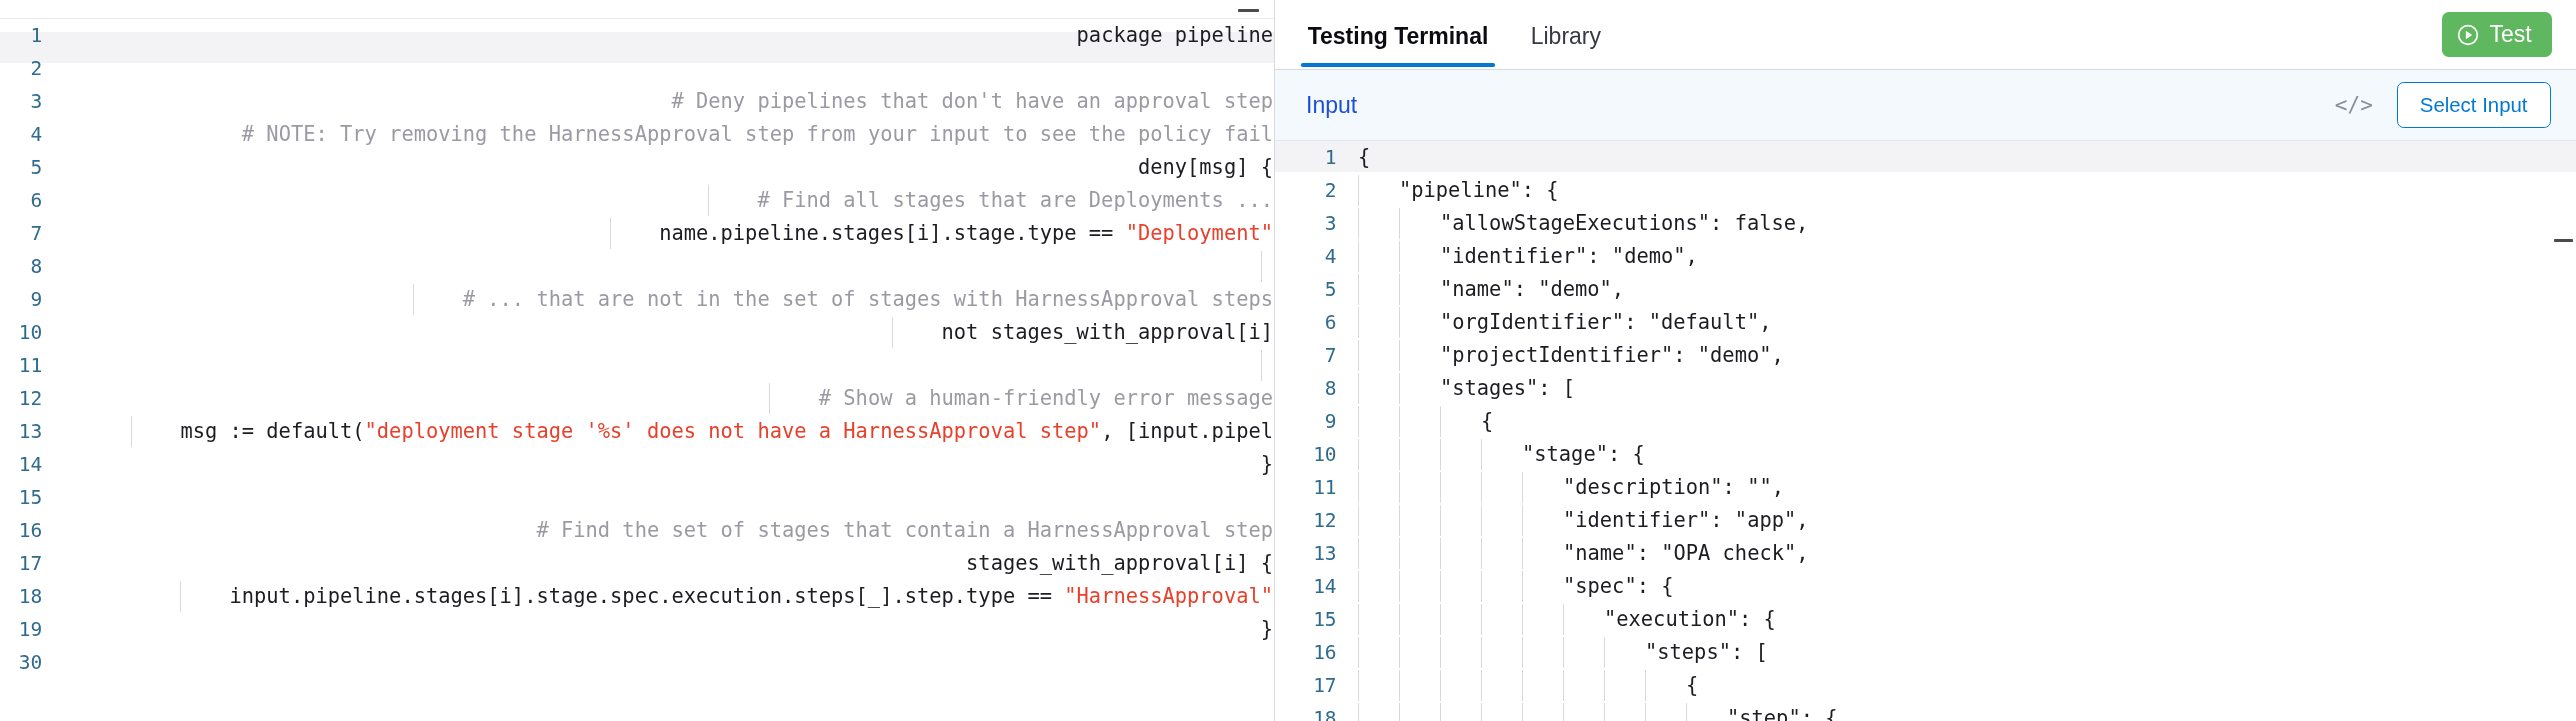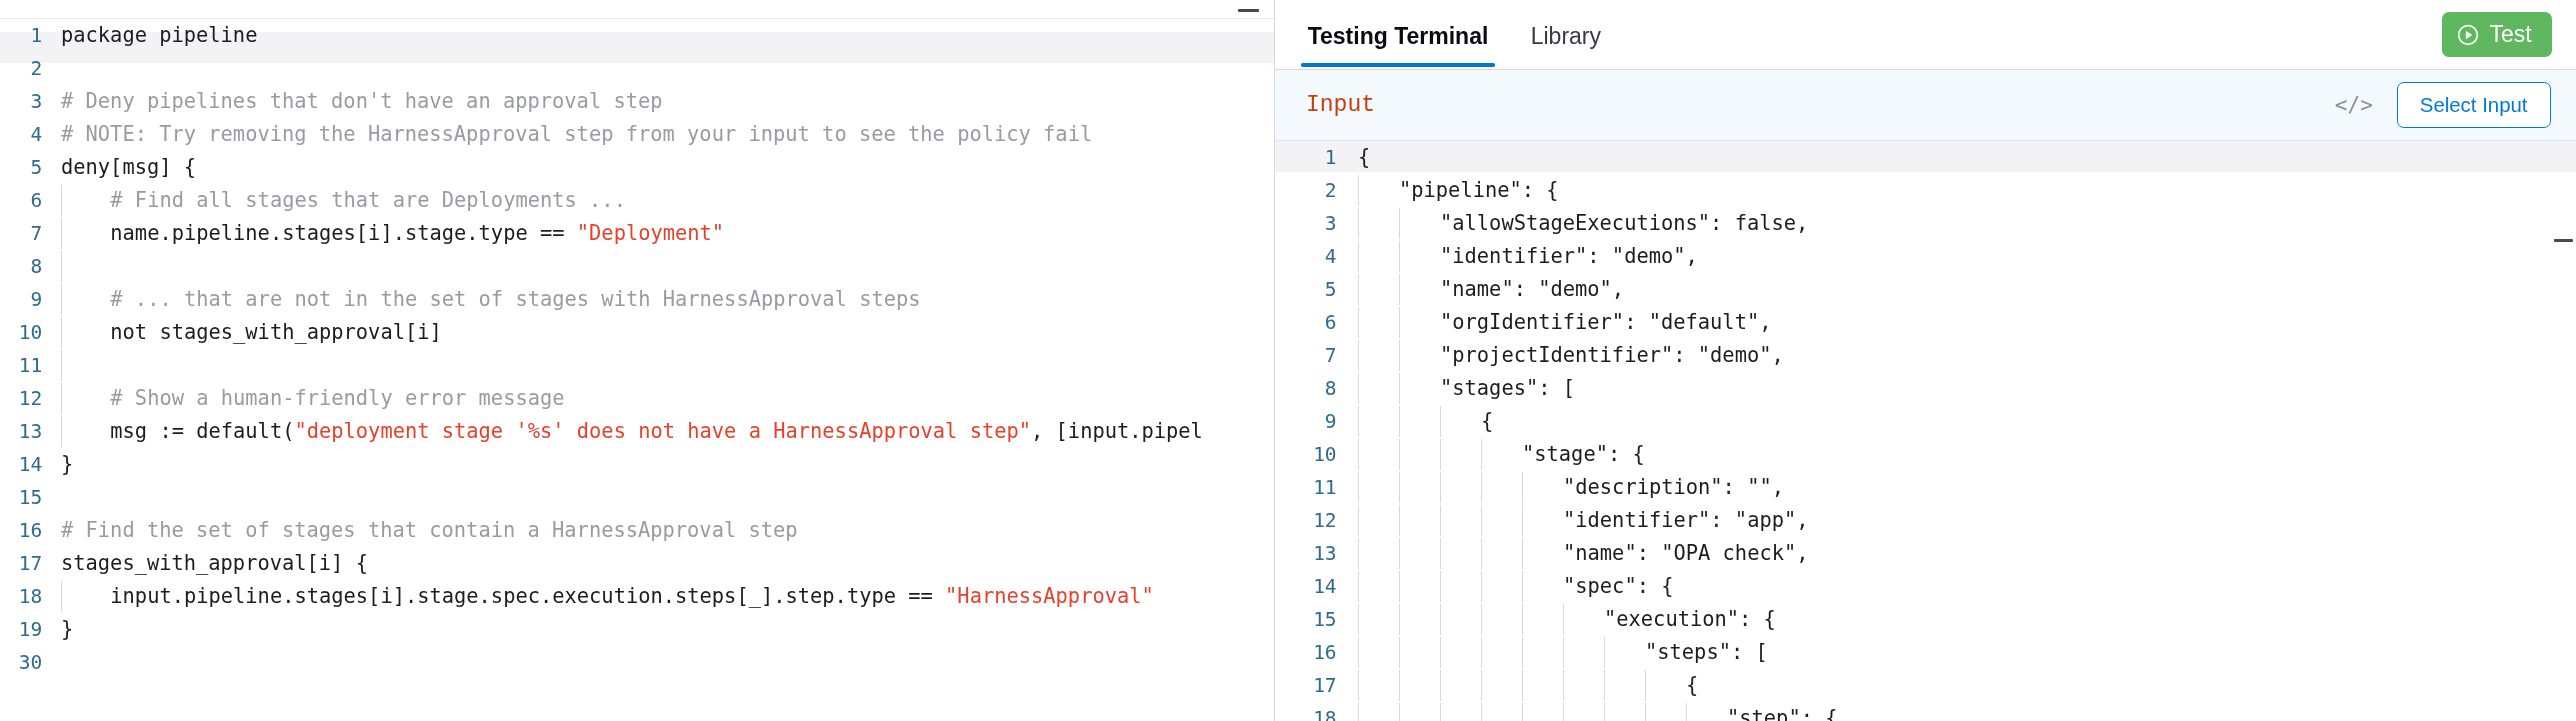--- a/index.html
+++ b/index.html
@@ -72,20 +72,21 @@
     vertical-align: top;
     user-select: none;
     white-space: nowrap;
   }
   .code-cell {
     padding-left: 0;
     white-space: pre;
     vertical-align: top;
     color: #1c1c22;
     position: relative;
+    text-align: right;
   }
   .indent-guide {
     display: inline-block;
     width: 0;
     border-left: 0.8px solid #d8d8de;
     height: 31px;
     vertical-align: top;
     margin-right: -0.8px;
   }
   .tok-cmt { color: #9a9aa2; }
@@ -154,22 +155,22 @@
     height: 71px;
     background: #f3f9fd;
     border-bottom: 0.8px solid #dde7ee;
     display: flex;
     align-items: center;
     padding: 0 25.5px 0 31px;
     flex: 0 0 auto;
   }
   .input-label {
     font-size: 23px;
-    color: #c2410c;
-    font-family: Liberation Mono, monospace;
+    color: #1d4ed8;
+    font-family: Liberation Sans, sans-serif;
   }
   .input-spacer { flex: 1 1 auto; }
   .code-toggle-icon {
     font-family: "DejaVu Sans Mono", monospace;
     font-size: 21px;
     color: #8d8d98;
     margin-right: 24px;
     cursor: pointer;
     user-select: none;
   }

